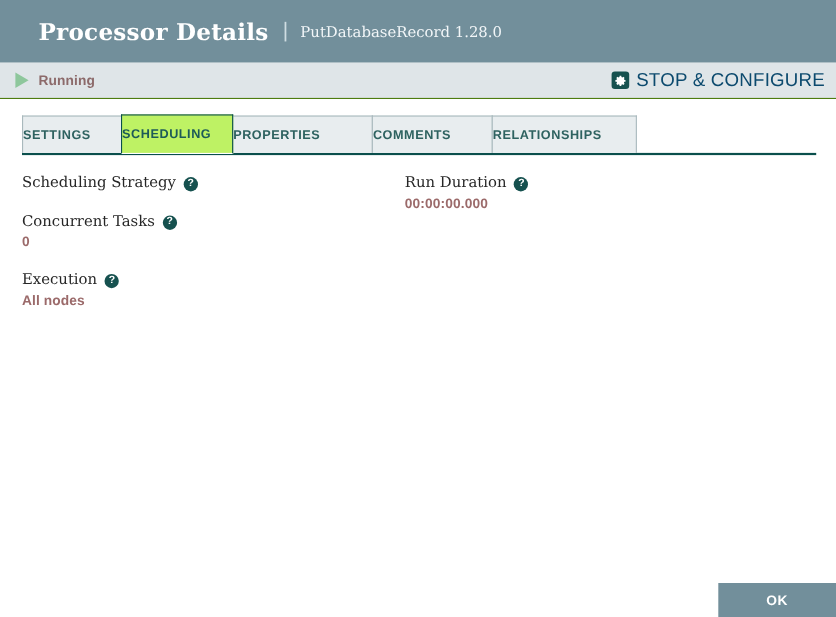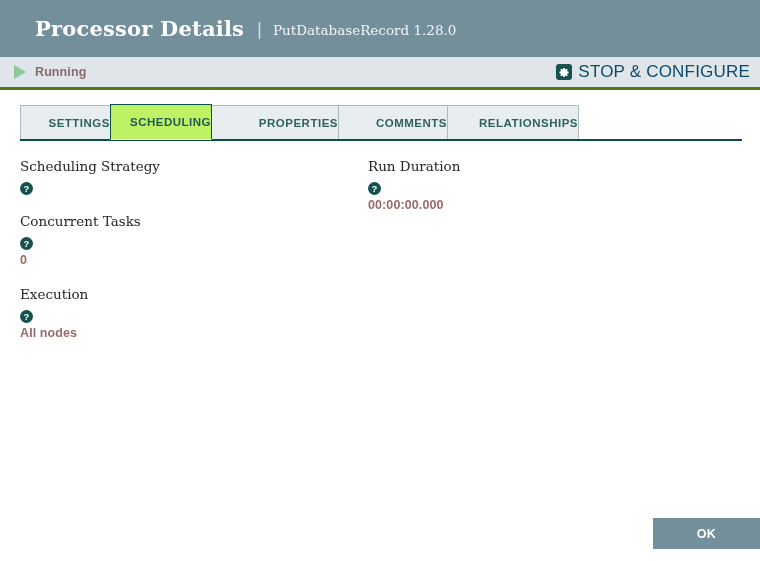--- a/index.html
+++ b/index.html
@@ -46,21 +46,21 @@
     color: #f2f6f8;
     white-space: nowrap;
     position: relative;
     top: 1px;
   }
 
   
   .statusbar {
     height: 33px;
     background: #dfe5e8;
-    border-bottom: 3px solid #4d7c0f;
+    border-bottom: 1px solid #4d7c0f;
     display: flex;
     align-items: center;
     justify-content: space-between;
     padding: 0 6px 0 14px;
     box-sizing: border-box;
   }
   .status-left {
     display: flex;
     align-items: center;
     gap: 9px;
@@ -113,21 +113,21 @@
   .tabs {
     display: flex;
     align-items: flex-end;
     position: relative;
     z-index: 2;
   }
   .tab {
     height: 34px;
     display: flex;
     align-items: center;
-    justify-content: flex-end;
+    justify-content: flex-start;
     background: #e8edef;
     border: 1px solid #a9b9bd;
     border-bottom: none;
     font-size: 11.5px;
     font-weight: bold;
     color: #2e6260;
     letter-spacing: .5px;
     box-sizing: border-box;
     cursor: pointer;
     margin-right: -1px;
@@ -165,23 +165,23 @@
   }
   .field-grid {
     display: flex;
   }
   .col-left  { width: 368px; padding-left: 20px; box-sizing: border-box; }
   .col-right { flex: 1; }
 
   .field { margin-bottom: 19px; }
   .field-label-row {
     display: flex;
+    align-items: center;
     gap: 7px;
     margin-bottom: 4px;
-    flex-direction: column;
   }
   .field-label {
     font-family: "DejaVu Serif", "Liberation Serif", serif;
     font-size: 13.5px;
     color: #262626;
   }
   .help-icon {
     width: 13px;
     height: 13px;
     border-radius: 50%;
@@ -202,21 +202,21 @@
     font-size: 12.5px;
     color: #9b6a6a;
     font-weight: bold;
     letter-spacing: .1px;
   }
 
   
   .ok-button {
     position: absolute;
     left: 653px;
-    top: 518px;
+    top: 530px;
     width: 107px;
     height: 31px;
     background: #728f9b;
     color: #ffffff;
     font-size: 12.5px;
     font-weight: bold;
     letter-spacing: .5px;
     display: flex;
     align-items: center;
     justify-content: center;

